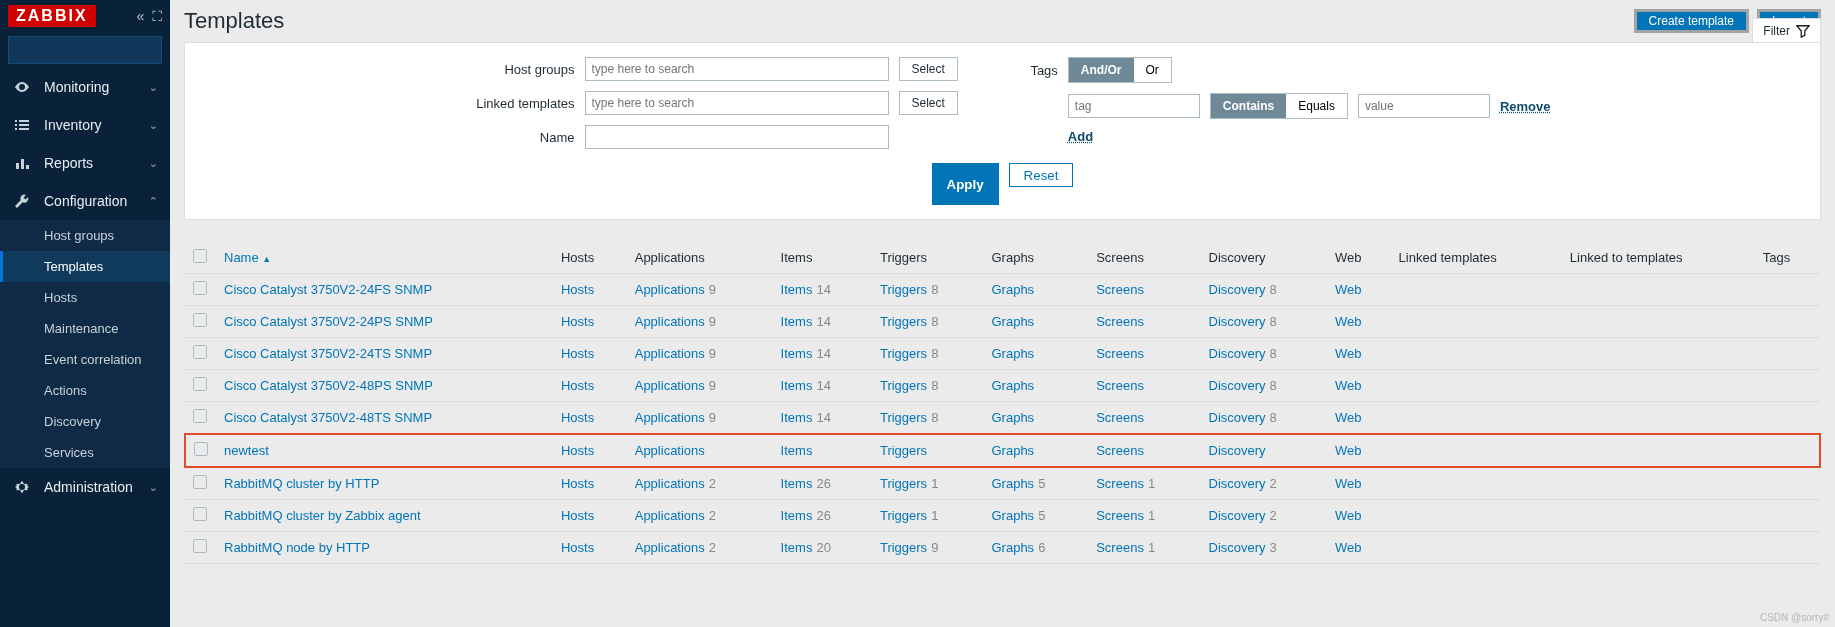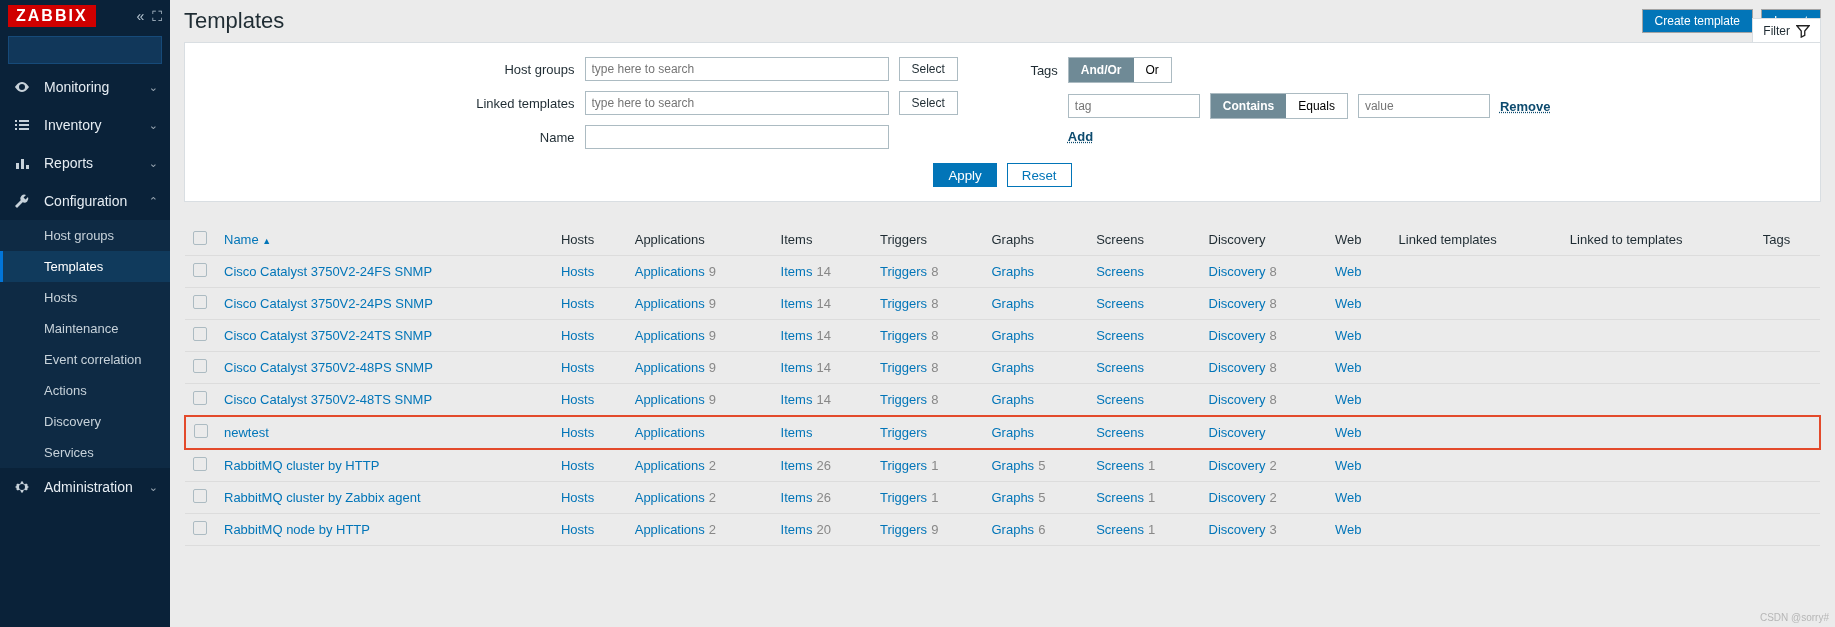--- a/index.html
+++ b/index.html
@@ -27,21 +27,21 @@
 .sb-children { background: #0e2a44; }
 .sb-item { padding: 8px 12px 8px 44px; font-size: 13px; cursor: pointer; color: #c7d2da; }
 .sb-item.active { background: #103a5c; color: #fff; border-left: 3px solid #0275d8; padding-left: 41px; }
 .icon svg { width: 16px; height: 16px; fill: #c7d2da; }
 
 
 .main { flex: 1; background: #ebebeb; display: flex; flex-direction: column; min-width: 0; }
 .page-header { display: flex; align-items: center; padding: 8px 14px 8px; }
 .page-header h1 { font-size: 22px; font-weight: normal; }
 .page-header .spacer { flex: 1; }
-.btn { display: inline-flex; align-items: center; justify-content: center; height: 24px; padding: 0 12px; font-size: 12px; border: 1px solid #a3a3a3; cursor: pointer; }
+.btn { display: inline-flex; align-items: center; justify-content: center; height: 24px; padding: 0 12px; font-size: 12px; border: 3px solid #a3a3a3; cursor: pointer; }
 .btn-blue { background: #0275b8; color: #fff; margin-left: 8px; }
 .btn-default { background: #fff; color: #1f2c33; border: 1px solid #acbbc2; }
 
 .filter-wrap { margin: 0 14px; position: relative; border-radius: 20px; }
 .filter-tab { position: absolute; right: 0; top: -24px; background: #fff; border: 1px solid #d9dee2; border-bottom: none; height: 24px; display: flex; align-items: center; padding: 0 10px; gap: 6px; font-size: 12px; cursor: pointer; }
 .filter-tab svg { width: 14px; height: 14px; }
 
 .filter-box { background: #fff; border: 1px solid #d9dee2; padding: 14px 20px; }
 .filter-grid { display: flex; gap: 60px; justify-content: center; }
 .f-col { display: flex; flex-direction: column; gap: 10px; }
@@ -49,21 +49,21 @@
 .f-label { width: 120px; text-align: right; color: #1f2c33; }
 .input-text { height: 24px; border: 1px solid #acbbc2; padding: 0 6px; font-size: 12px; }
 .input-text.wide { width: 304px; }
 .input-text.med { width: 132px; }
 .seg { display: inline-flex; border: 1px solid #acbbc2; overflow: hidden; }
 .seg button { border: none; height: 24px; padding: 0 12px; background: #fff; cursor: pointer; font-size: 12px; }
 .seg button.active { background: #6f8a96; color: #fff; font-weight: bold; }
 .link { color: #0c4a6e; cursor: pointer; text-decoration: underline dotted; font-weight: bold; }
 
 .filter-actions { display: flex; justify-content: center; gap: 10px; margin-top: 14px; }
-.btn-blue2 { background: #0275b8; color: #fff; border: 1px solid #0275b8; height: 24px; padding: 0 14px; cursor: pointer; }
+.btn-blue2 { background: #0275b8; color: #fff; border: 1px solid #0275b8; height: 42px; padding: 0 14px; cursor: pointer; font-weight: bold; }
 .btn-outline { background: #fff; color: #0275b8; border: 1px solid #0275b8; height: 24px; padding: 0 14px; cursor: pointer; }
 
 
 .tbl-wrap { margin: 22px 14px 0; }
 table.tbl { width: 100%; border-collapse: collapse; background: transparent; font-size: 13px; }
 .tbl th, .tbl td { text-align: left; padding: 7px 8px; border-bottom: 1px solid #dcdcdc; vertical-align: middle; white-space: nowrap; }
 .tbl th { color: #1f2c33; font-weight: normal; }
 .tbl th .sort { color: #0275b8; cursor: pointer; }
 .tbl a.lnk { color: #0275b8; cursor: pointer; text-decoration: none; }
 .tbl .cnt { color: #888; margin-left: 4px; }

